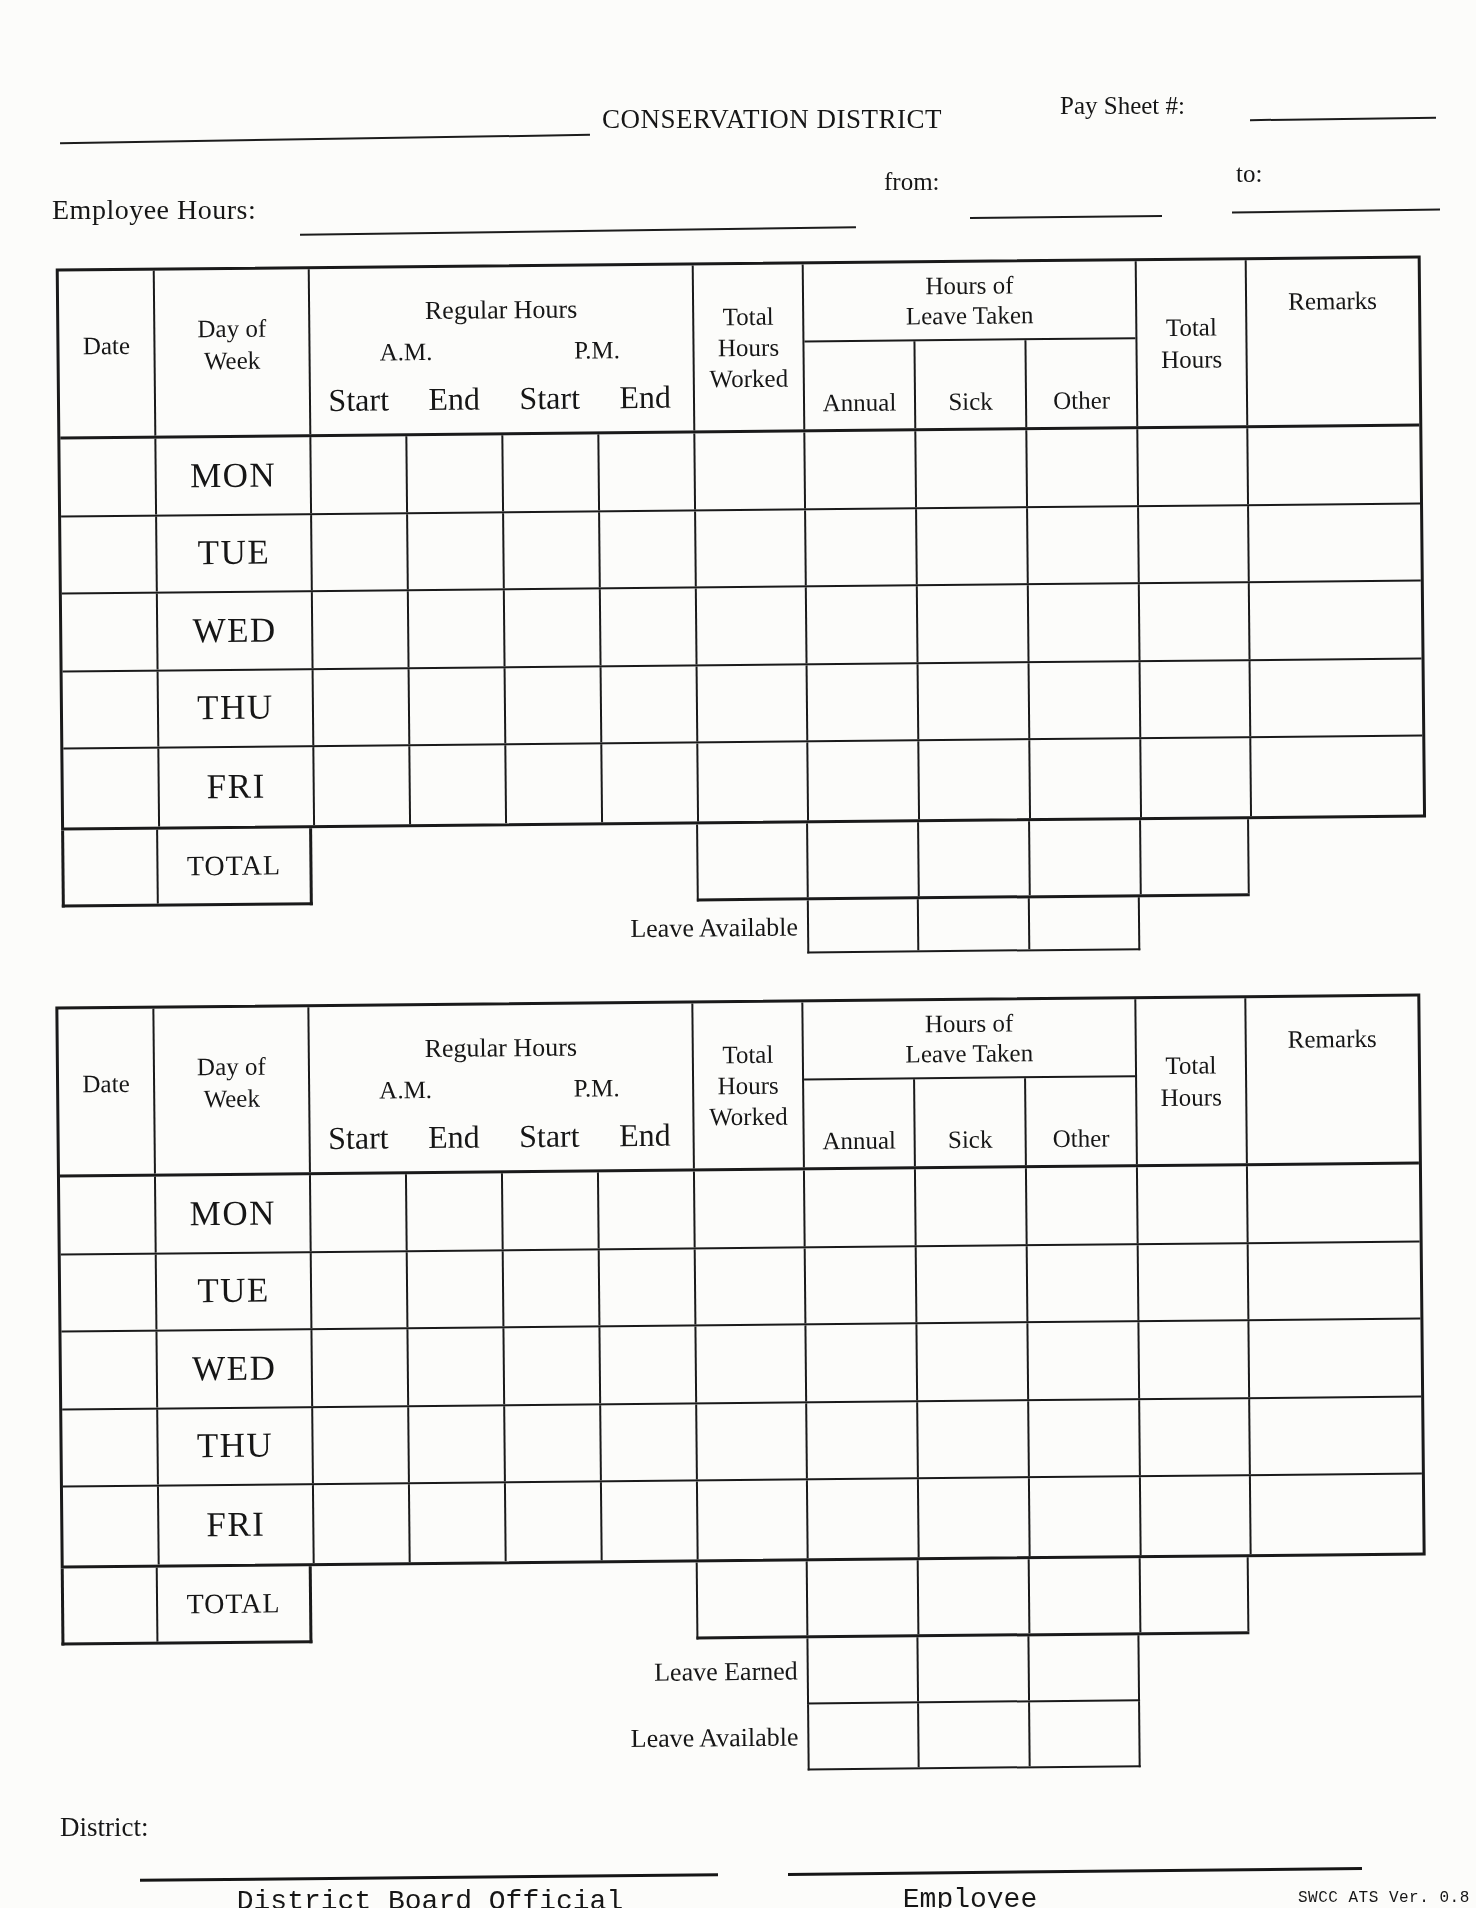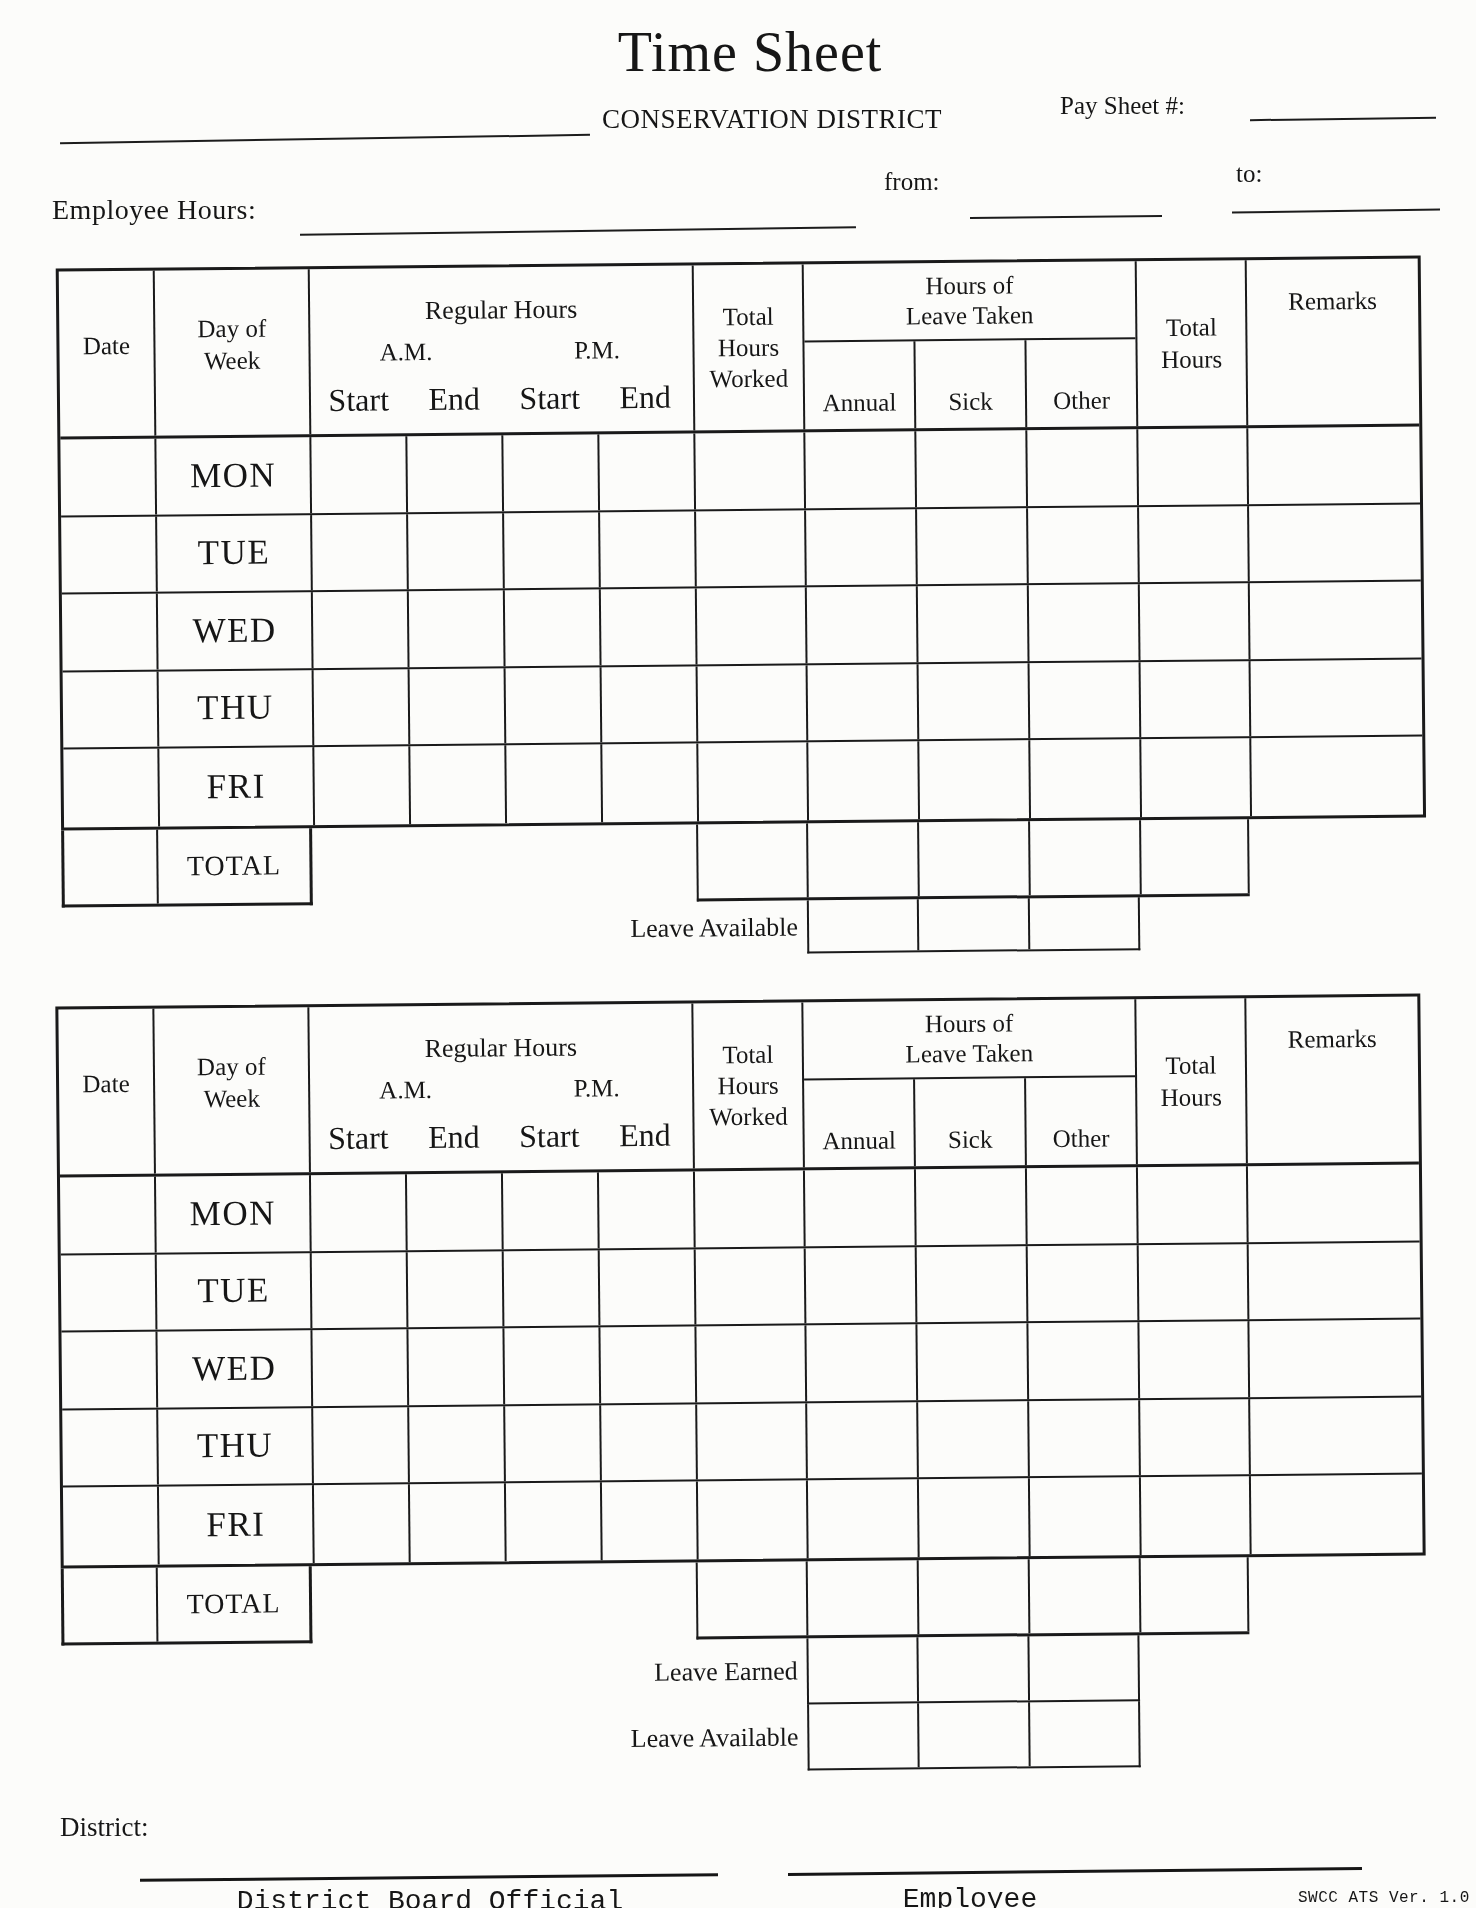--- a/index.html
+++ b/index.html
@@ -80,21 +80,20 @@
   .mono{font-family:"Liberation Mono","DejaVu Sans Mono",monospace;}
   .sig-label-l{left:200px;top:1886px;width:460px;text-align:center;font-size:28px;}
   .sig-label-r{left:855px;top:1884px;width:230px;text-align:center;font-size:28px;}
   .version{left:1298px;top:1889px;font-size:16px;letter-spacing:.5px;}
 </style>
 </head>
 <body>
 
 <div class="page">
 
-  <div class="abs title">Time Sheet</div>
   <div class="rule rule-a"></div>
   <div class="abs org">CONSERVATION DISTRICT</div>
   <div class="abs pay">Pay Sheet #:</div>
   <div class="rule rule-b"></div>
   <div class="abs from-l">from:</div>
   <div class="rule rule-c"></div>
   <div class="abs to-l">to:</div>
   <div class="rule rule-d"></div>
   <div class="abs emp">Employee Hours:</div>
   <div class="rule rule-e"></div>
@@ -385,15 +384,15 @@
         <div class="lc last"></div>
       </div>
     </div>
   </div>
 
   <div class="abs approved">District:</div>
   <div class="sig-line sig-line-l"></div>
   <div class="sig-line sig-line-r"></div>
   <div class="abs sig-label-l mono">District Board Official</div>
   <div class="abs sig-label-r mono">Employee</div>
-  <div class="abs version mono">SWCC ATS Ver. 1.0</div>
+  <div class="abs version mono">SWCC ATS Ver. 0.8</div>
 
 </div>
 
 </body></html>

